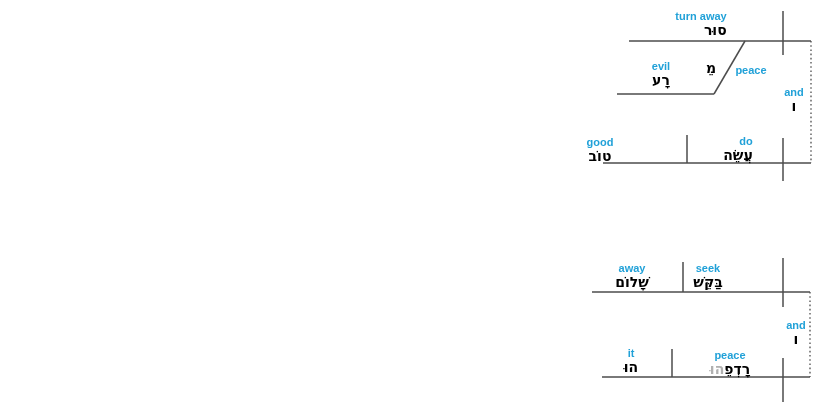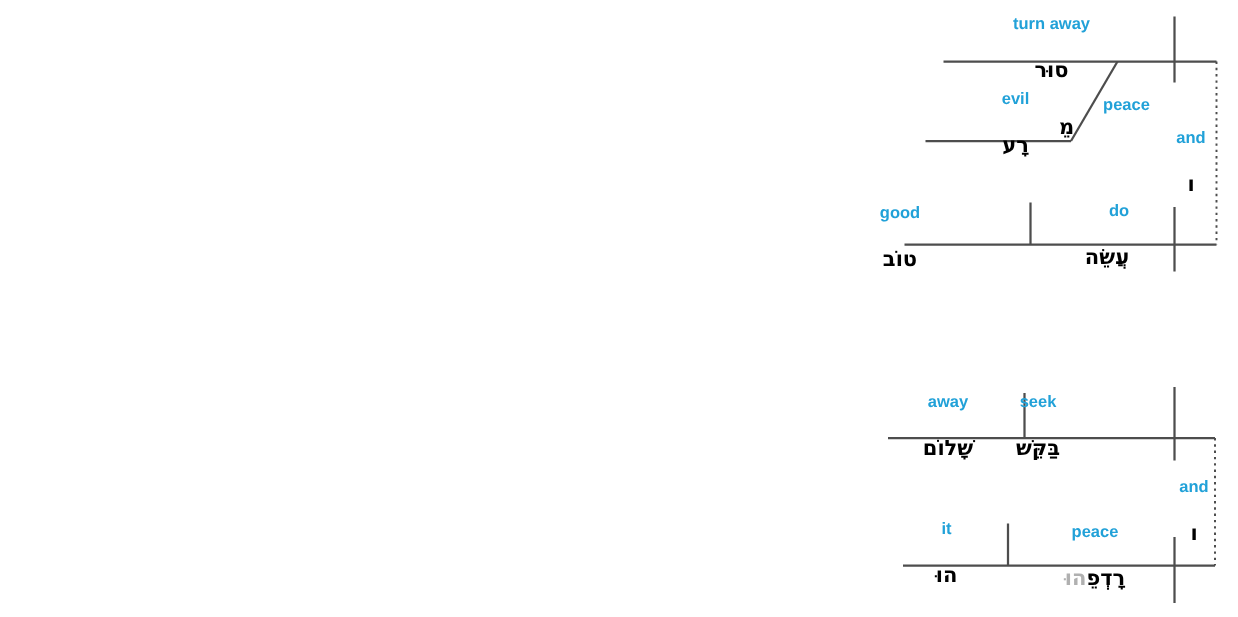--- a/index.html
+++ b/index.html
@@ -27,21 +27,20 @@
     font-family:"Liberation Sans", sans-serif;
   }
   .hebrew {
     color: var(--hebrew-text, #000000);
     font-weight:bold;
     font-size:14px;
     line-height:16px;
     direction:rtl;
     unicode-bidi:isolate;
     font-family:"DejaVu Sans", sans-serif;
-    margin-top:17px;
   }
   .suffix { color: var(--suffix-gray, #b0b0b0); }
 </style>
 </head>
 <body>
 
 <svg id="diagram-lines" viewBox="0 0 825 411" xmlns="http://www.w3.org/2000/svg">
 
   <line class="ln" x1="629" y1="41" x2="811" y2="41"></line>
   <line class="ln" x1="783" y1="11" x2="783" y2="55"></line>
@@ -54,26 +53,26 @@
 
   <line class="ln" x1="592" y1="292" x2="810" y2="292"></line>
   <line class="ln" x1="683" y1="262" x2="683" y2="292"></line>
   <line class="ln" x1="783" y1="258" x2="783" y2="307"></line>
   <line class="ln ln-dotted" x1="810" y1="292" x2="810" y2="377"></line>
   <line class="ln" x1="602" y1="377" x2="810" y2="377"></line>
   <line class="ln" x1="672" y1="349" x2="672" y2="377"></line>
   <line class="ln" x1="783" y1="358" x2="783" y2="402"></line>
 </svg>
 
-<div class="word" style="left:701px; top:10px;">
+<div class="word" style="left:701px; top:10px;text-align:right;">
   <div class="gloss">turn away</div>
   <div class="hebrew">סוּר</div>
 </div>
 
-<div class="word" style="left:677px; top:60px;">
+<div class="word" style="left:661px; top:60px;">
   <div class="gloss">evil</div>
   <div class="hebrew">רָע</div>
 </div>
 
 <div class="word" style="left:711px; top:60px;">
   <div class="hebrew">מֵ</div>
 </div>
 
 <div class="word" style="left:751px; top:64px;">
   <div class="gloss">peace</div>
@@ -92,21 +91,21 @@
 <div class="word" style="left:738px; top:135px;text-align:right;">
   <div class="gloss">do</div>
   <div class="hebrew">עֲשֵׂה</div>
 </div>
 
 <div class="word" style="left:632px; top:262px;">
   <div class="gloss">away</div>
   <div class="hebrew">שָׁלוֹם</div>
 </div>
 
-<div class="word" style="left:692px; top:262px;">
+<div class="word" style="left:708px; top:262px;">
   <div class="gloss">seek</div>
   <div class="hebrew">בַּקֵּשׁ</div>
 </div>
 
 <div class="word" style="left:796px; top:319px;">
   <div class="gloss">and</div>
   <div class="hebrew">ו</div>
 </div>
 
 <div class="word" style="left:631px; top:347px;">

